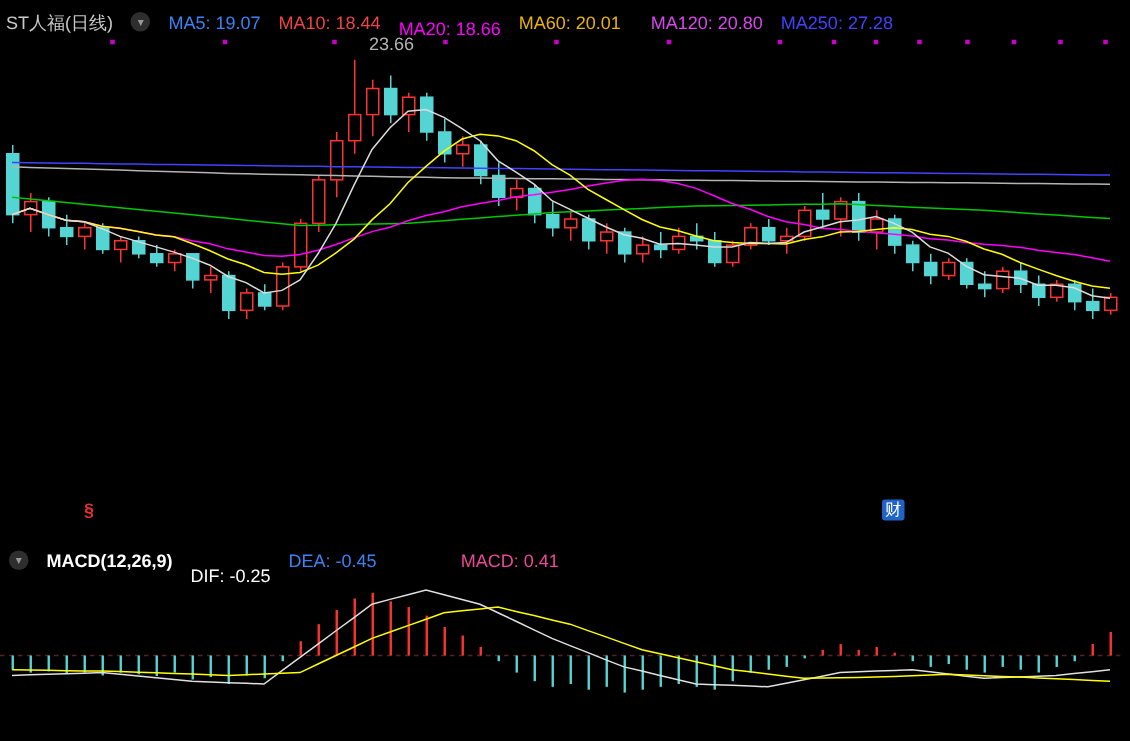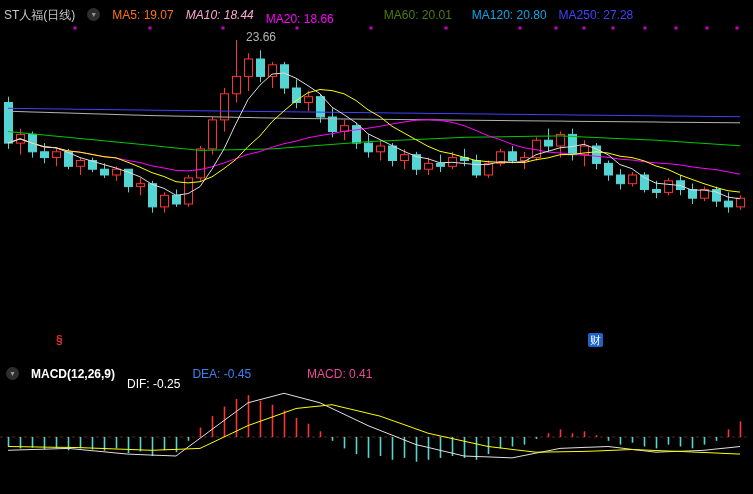--- a/index.html
+++ b/index.html
@@ -231,29 +231,29 @@
       <rect x="611.5" y="26.5" width="3" height="3" fill="#c800c8"></rect>
       <rect x="643.5" y="26.5" width="3" height="3" fill="#c800c8"></rect>
       <rect x="674.5" y="26.5" width="3" height="3" fill="#c800c8"></rect>
       <rect x="705.5" y="26.5" width="3" height="3" fill="#c800c8"></rect>
       <rect x="735.5" y="26.5" width="3" height="3" fill="#c800c8"></rect>
     </svg>
 
   <div class="main-header">
     <span class="sym">ST人福(日线)</span>
     <span class="circle-btn">▾</span>
-    <span style="color: #f97316;">MA5: 19.07</span>
-    <span style="color: #f9a8d4; font-style: italic;">MA10: 18.44</span>
+    <span style="color: #3b82f6;">MA5: 19.07</span>
+    <span style="color: #ef4444;">MA10: 18.44</span>
     <span style="color: rgb(255, 0, 255); margin-top: 9px;">MA20: 18.66</span>
-    <span style="color: #4d7c0f; margin-left: 38px;">MA60: 20.01</span>
-    <span style="color: #0ea5e9; padding-left: 8px;">MA120: 20.80</span>
+    <span style="color: #eab308;">MA60: 20.01</span>
+    <span style="color: #d946ef; padding-left: 8px;">MA120: 20.80</span>
     <span style="color: rgb(66, 66, 255);">MA250: 27.28</span>
   </div>
 
-  <span class="peak-label" style="left: 246px; top: 30px;">23.66</span>
+  <span class="peak-label" style="left: 246px; top: 22px;">23.66</span>
 
   <div class="macd-header">
     <span class="circle-btn">▾</span>
     <span style="color: rgb(255, 255, 255); font-weight: bold;">MACD(12,26,9)</span>
     <span style="color: rgb(255, 255, 255); margin-top: 21px;">DIF: -0.25</span>
     <span style="color: #3b82f6;">DEA: -0.45</span>
     <span style="color: #ec4899; margin-left: 44px;">MACD: 0.41</span>
   </div>
 
 <span class="marker red-text" style="left: 56px; top: 333px;">§</span>

